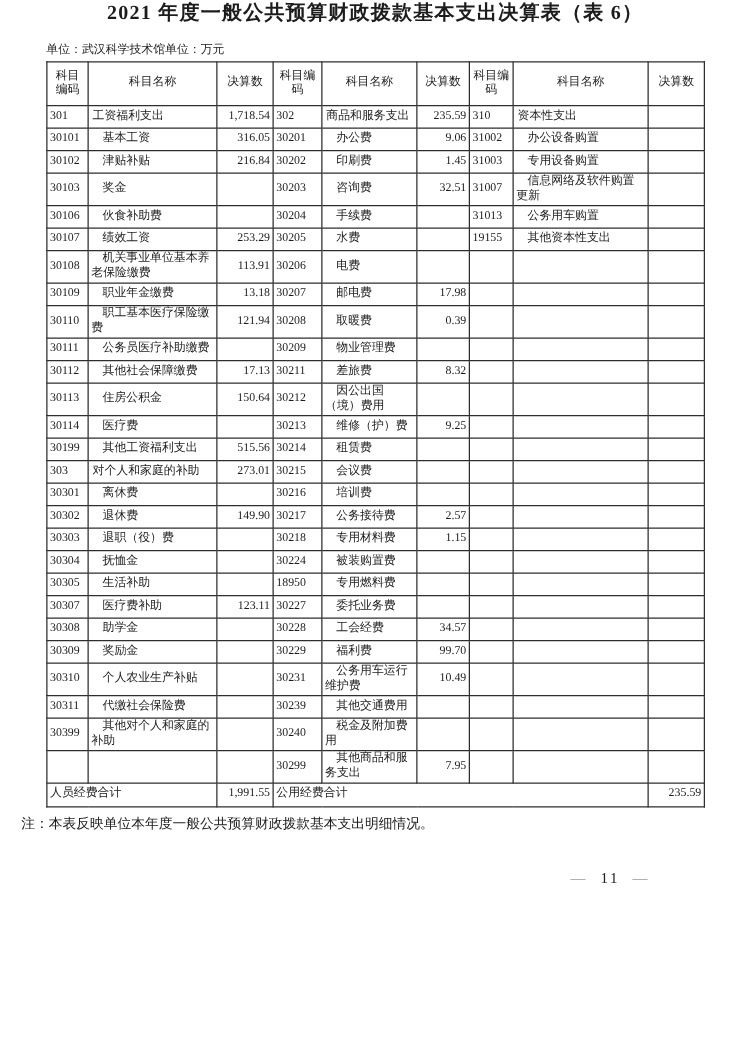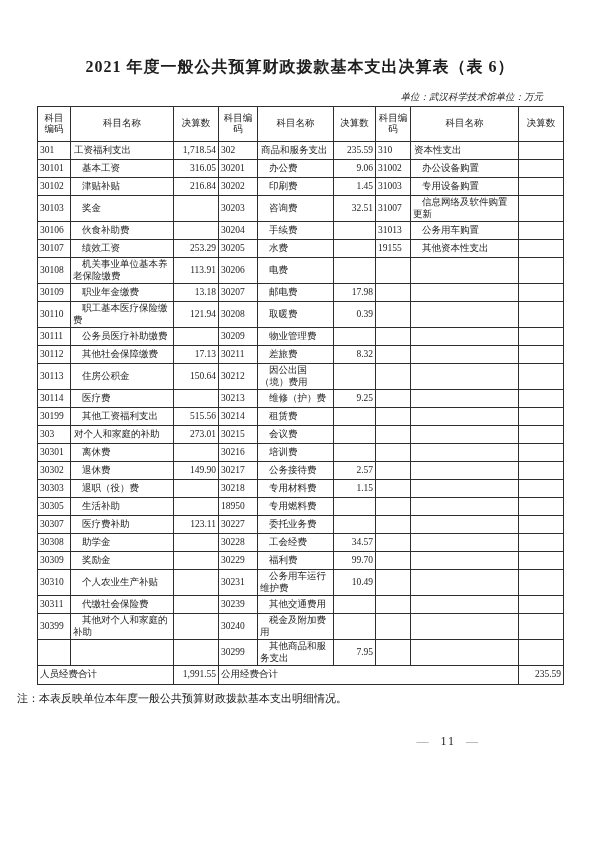--- a/index.html
+++ b/index.html
@@ -11,34 +11,32 @@
     position: relative;
     width: 600px;
     height: 848px;
     background: #ffffff;
     font-family: "Liberation Serif", "DejaVu Serif", serif;
     color: #1c1c1c;
     overflow: hidden;
   }
   .doc-title {
     margin: 0;
-    padding-top: 57px;
     text-align: center;
     font-size: 16px;
     font-weight: bold;
     letter-spacing: 1px;
   }
   .meta-row {
     width: 526px;
-    margin: 13px 0 3px 17px;
+    margin: 13px 0 3px 37px;
     display: flex;
-    justify-content: flex-end;
+    justify-content: flex-start;
     font-size: 9.5px;
     line-height: 12px;
-    font-style: italic;
   }
   table.budget {
     table-layout: fixed;
     border-collapse: collapse;
     width: 526px;
     margin-left: 37px;
     border: 1.5px solid #2a2a2a;
   }
   table.budget th, table.budget td {
     border: 1px solid #2e2e2e;
@@ -59,21 +57,21 @@
   td.val  { text-align: right; padding-right: 3px; }
   tfoot td { height: 16px; }
   tfoot td.total-label { text-align: left; }
   .note {
     margin: 7px 0 0 17px;
     font-size: 11px;
     line-height: 12px;
   }
   .page-num {
     margin-top: 30px;
-    padding-right: 120px;
+    padding-right: 80px;
     text-align: right;
     font-size: 12px;
     letter-spacing: 2px;
   }
   .page-num .dash { color: #9a9a9a; }
 </style>
 </head>
 <body>
 
 <div class="page">
@@ -303,20 +301,31 @@
           <td class="name">退职（役）费</td>
           <td class="val"></td>
           <td class="code">30218</td>
           <td class="name">专用材料费</td>
           <td class="val">1.15</td>
           <td class="code"></td>
           <td class="name"></td>
           <td class="val"></td>
         </tr>
         <tr>
+          <td class="code">30304</td>
+          <td class="name">抚恤金</td>
+          <td class="val"></td>
+          <td class="code">30224</td>
+          <td class="name">被装购置费</td>
+          <td class="val"></td>
+          <td class="code"></td>
+          <td class="name"></td>
+          <td class="val"></td>
+        </tr>
+        <tr>
           <td class="code">30305</td>
           <td class="name">生活补助</td>
           <td class="val"></td>
           <td class="code">18950</td>
           <td class="name">专用燃料费</td>
           <td class="val"></td>
           <td class="code"></td>
           <td class="name"></td>
           <td class="val"></td>
         </tr>

